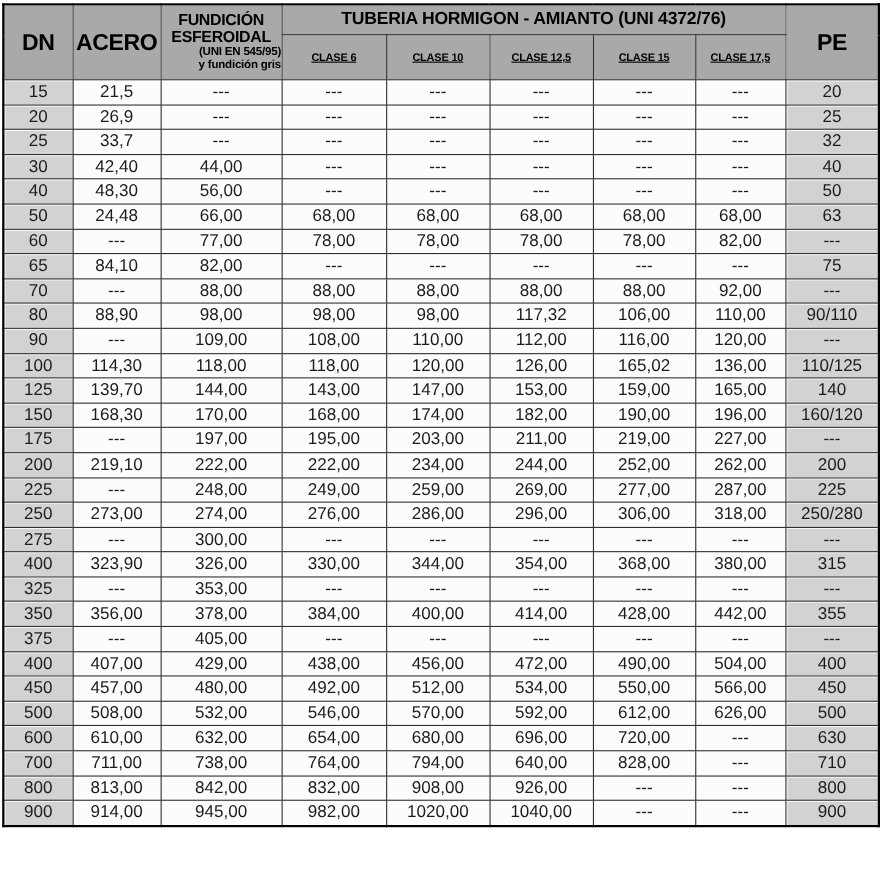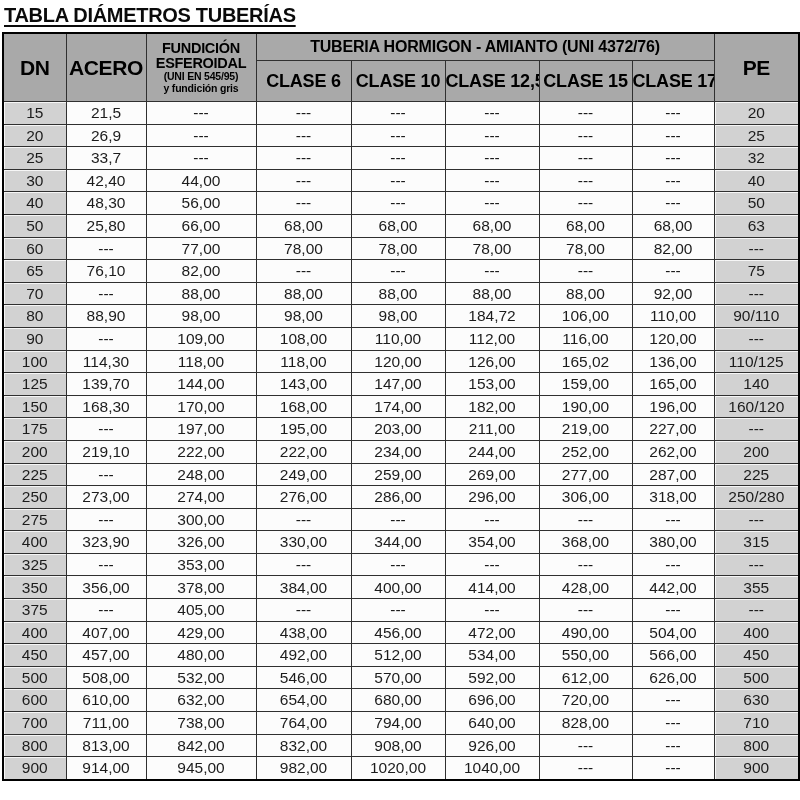--- a/index.html
+++ b/index.html
@@ -41,42 +41,41 @@
     white-space: nowrap;
     padding: 0;
   }
   thead th {
     background: var(--header-bg, #a9a9a9);
     color: #000000;
     font-weight: 700;
   }
   .hd-big   { font-size: 21px; letter-spacing: -0.4px; }
   .span-hd  { font-size: 16px; height: 26px; letter-spacing: -0.2px; }
-  .clase-hd { font-size: 18px; height: 40px; letter-spacing: -0.2px; }
+  .clase-hd { font-size: 10px; height: 40px; letter-spacing: -0.2px; text-decoration: underline; }
   .fund-hd .f1 { display: block; font-size: 14.5px; line-height: 15px; letter-spacing: -0.3px; }
-  .fund-hd .f2 { display: block; font-size: 10.5px; line-height: 11.5px; letter-spacing: -0.2px; }
+  .fund-hd .f2 { display: block; font-size: 10.5px; line-height: 11.5px; letter-spacing: -0.2px; text-align: right; }
   tbody td {
     height: 21.6px;
     font-size: 15.5px;
     line-height: 1;
     background: var(--cell-bg, #fcfcfc);
     color: #1c1c1c;
   }
   tbody td.side {
     background: var(--side-bg, #d2d2d2);
     box-shadow: inset 1px 1px 0 rgba(255, 255, 255, 0.8);
     margin-top: 44px;
   }
 </style>
 </head>
 <body>
 
 <div class="page">
 
-  <div class="title">TABLA DIÁMETROS TUBERÍAS</div>
 
   <table class="diam">
     <colgroup>
       <col style="width:63px">
       <col style="width:80px">
       <col style="width:110px">
       <col style="width:95px">
       <col style="width:94px">
       <col style="width:94px">
       <col style="width:93px">
@@ -155,21 +154,21 @@
           <td>56,00</td>
           <td>---</td>
           <td>---</td>
           <td>---</td>
           <td>---</td>
           <td>---</td>
           <td class="side">50</td>
         </tr>
         <tr>
           <td class="side">50</td>
-          <td>25,80</td>
+          <td>24,48</td>
           <td>66,00</td>
           <td>68,00</td>
           <td>68,00</td>
           <td>68,00</td>
           <td>68,00</td>
           <td>68,00</td>
           <td class="side">63</td>
         </tr>
         <tr>
           <td class="side">60</td>
@@ -177,21 +176,21 @@
           <td>77,00</td>
           <td>78,00</td>
           <td>78,00</td>
           <td>78,00</td>
           <td>78,00</td>
           <td>82,00</td>
           <td class="side">---</td>
         </tr>
         <tr>
           <td class="side">65</td>
-          <td>76,10</td>
+          <td>84,10</td>
           <td>82,00</td>
           <td>---</td>
           <td>---</td>
           <td>---</td>
           <td>---</td>
           <td>---</td>
           <td class="side">75</td>
         </tr>
         <tr>
           <td class="side">70</td>
@@ -203,21 +202,21 @@
           <td>88,00</td>
           <td>92,00</td>
           <td class="side">---</td>
         </tr>
         <tr>
           <td class="side">80</td>
           <td>88,90</td>
           <td>98,00</td>
           <td>98,00</td>
           <td>98,00</td>
-          <td>184,72</td>
+          <td>117,32</td>
           <td>106,00</td>
           <td>110,00</td>
           <td class="side">90/110</td>
         </tr>
         <tr>
           <td class="side">90</td>
           <td>---</td>
           <td>109,00</td>
           <td>108,00</td>
           <td>110,00</td>

